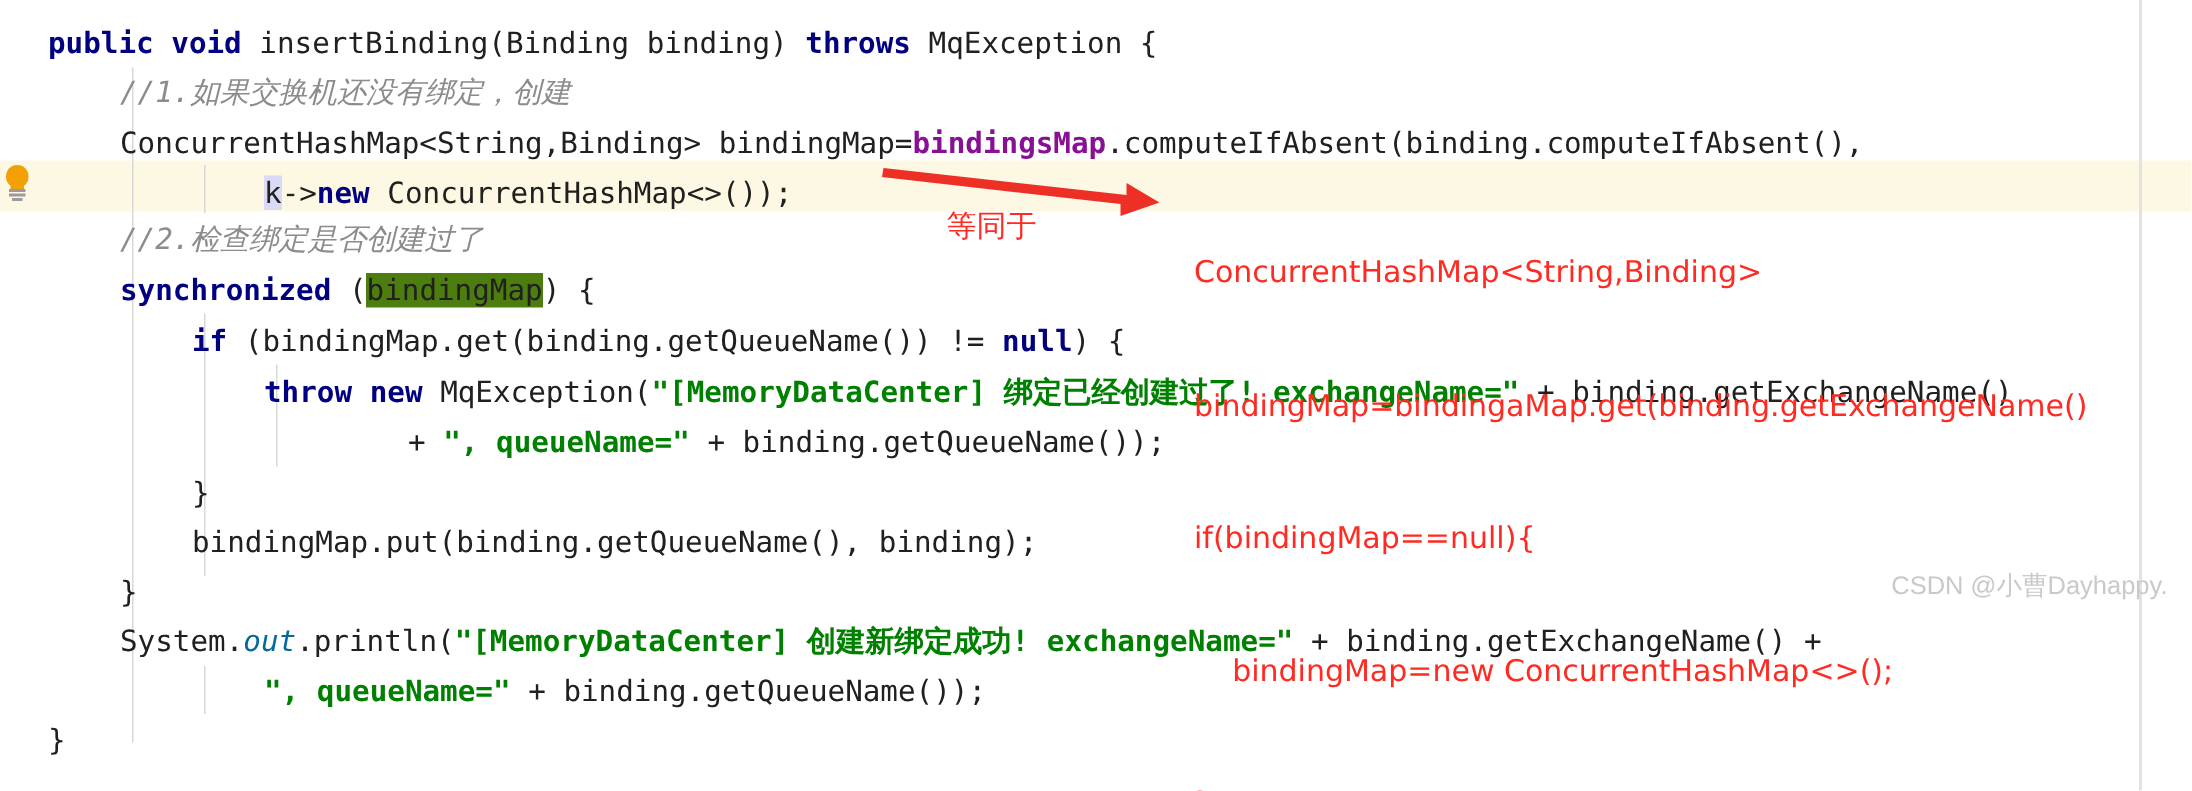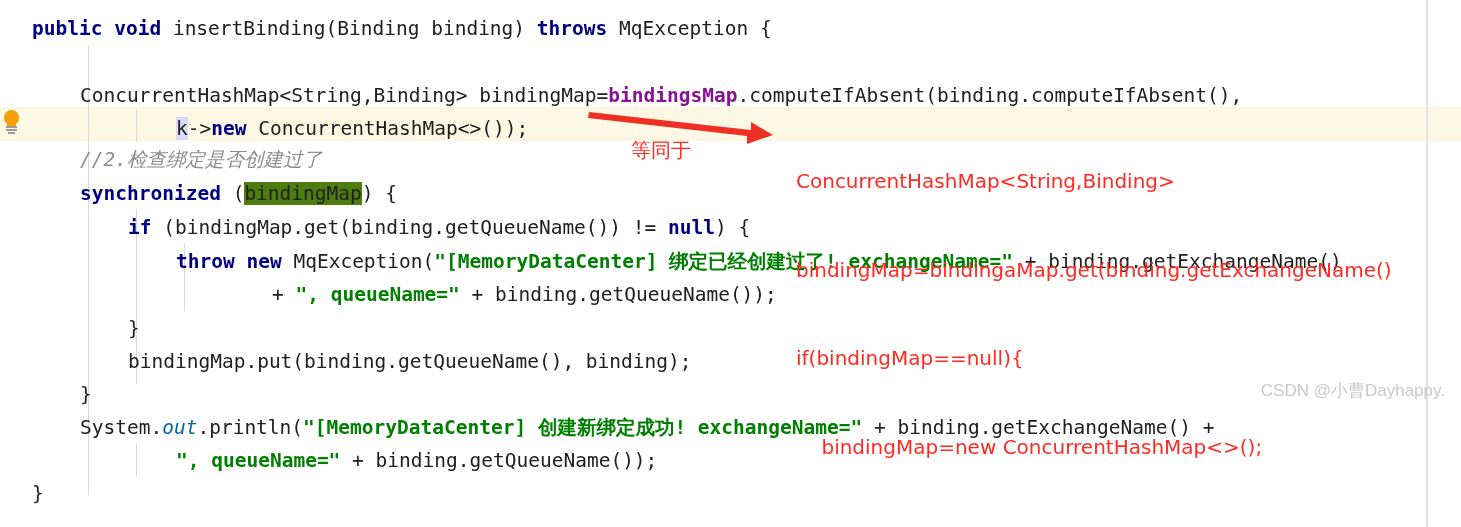--- a/index.html
+++ b/index.html
@@ -186,20 +186,21 @@
   <div class="indent-guide" style="left:88px; top:45px; height:450px;"></div>
   <div class="indent-guide" style="left:136px; top:110px; height:32px;"></div>
   <div class="indent-guide" style="left:136px; top:209px; height:175px;"></div>
   <div class="indent-guide" style="left:136px; top:444px; height:32px;"></div>
   <div class="indent-guide" style="left:184px; top:243px; height:68px;"></div>
 
   <div class="code">
 
     <div class="cl" style="top:12px; left:32px;"><span class="kw">public </span><span class="kw">void </span><span class="plain">insertBinding(Binding binding) </span><span class="kw">throws </span><span class="plain">MqException {</span></div>
 
+    <div class="cl" style="top:45px; left:80px;"><span class="cmt">//1.如果交换机还没有绑定，创建</span></div>
 
     <div class="cl" style="top:79px; left:80px;"><span class="plain">ConcurrentHashMap&lt;String,Binding&gt; bindingMap=</span><span class="fld">bindingsMap</span><span class="plain">.computeIfAbsent(binding.computeIfAbsent(),</span></div>
 
     <div class="cl" style="top:112px; left:176px;"><span class="plain hl-k">k</span><span class="plain">-&gt;</span><span class="kw">new</span><span class="plain"> ConcurrentHashMap&lt;&gt;());</span></div>
 
     <div class="cl" style="top:143px; left:80px;"><span class="cmt">//2.检查绑定是否创建过了</span></div>
 
     <div class="cl" style="top:177px; left:80px;"><span class="kw">synchronized</span><span class="plain"> (</span><span class="plain hl-ident">bindingMap</span><span class="plain">) {</span></div>
 
     <div class="cl" style="top:211px; left:128px;"><span class="kw">if</span><span class="plain"> (bindingMap.get(binding.getQueueName()) != </span><span class="kw">null</span><span class="plain">) {</span></div>

